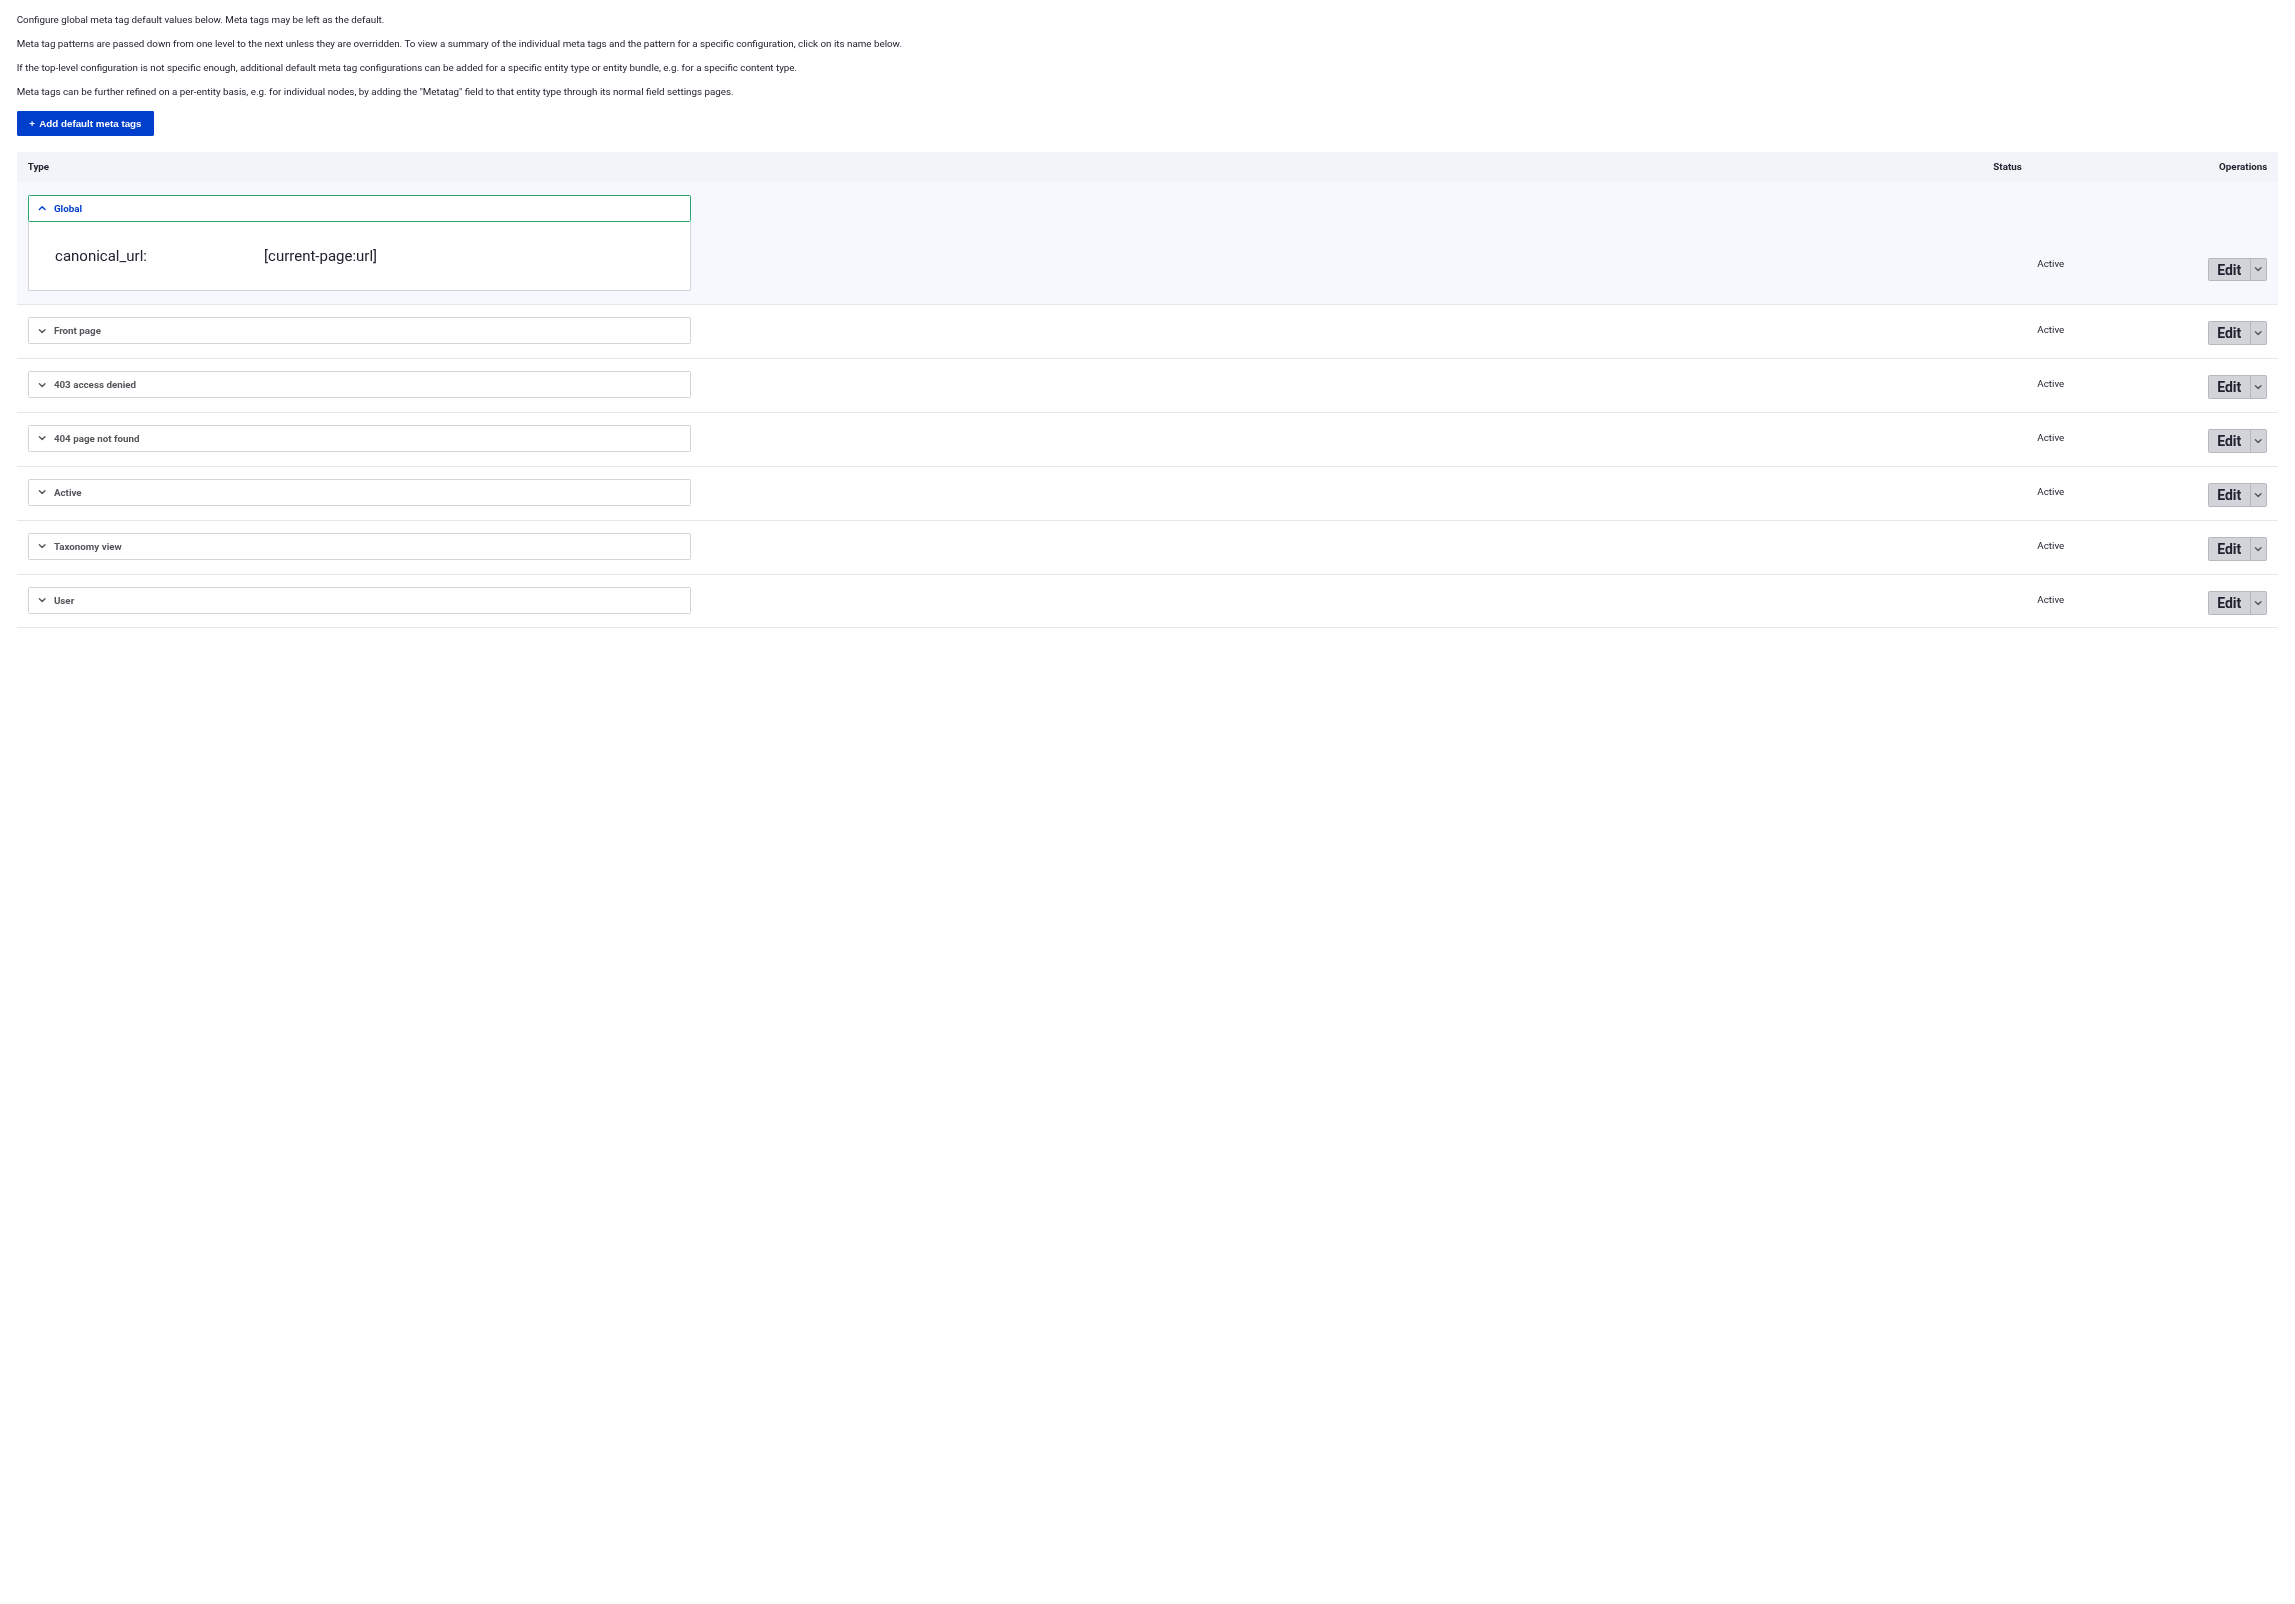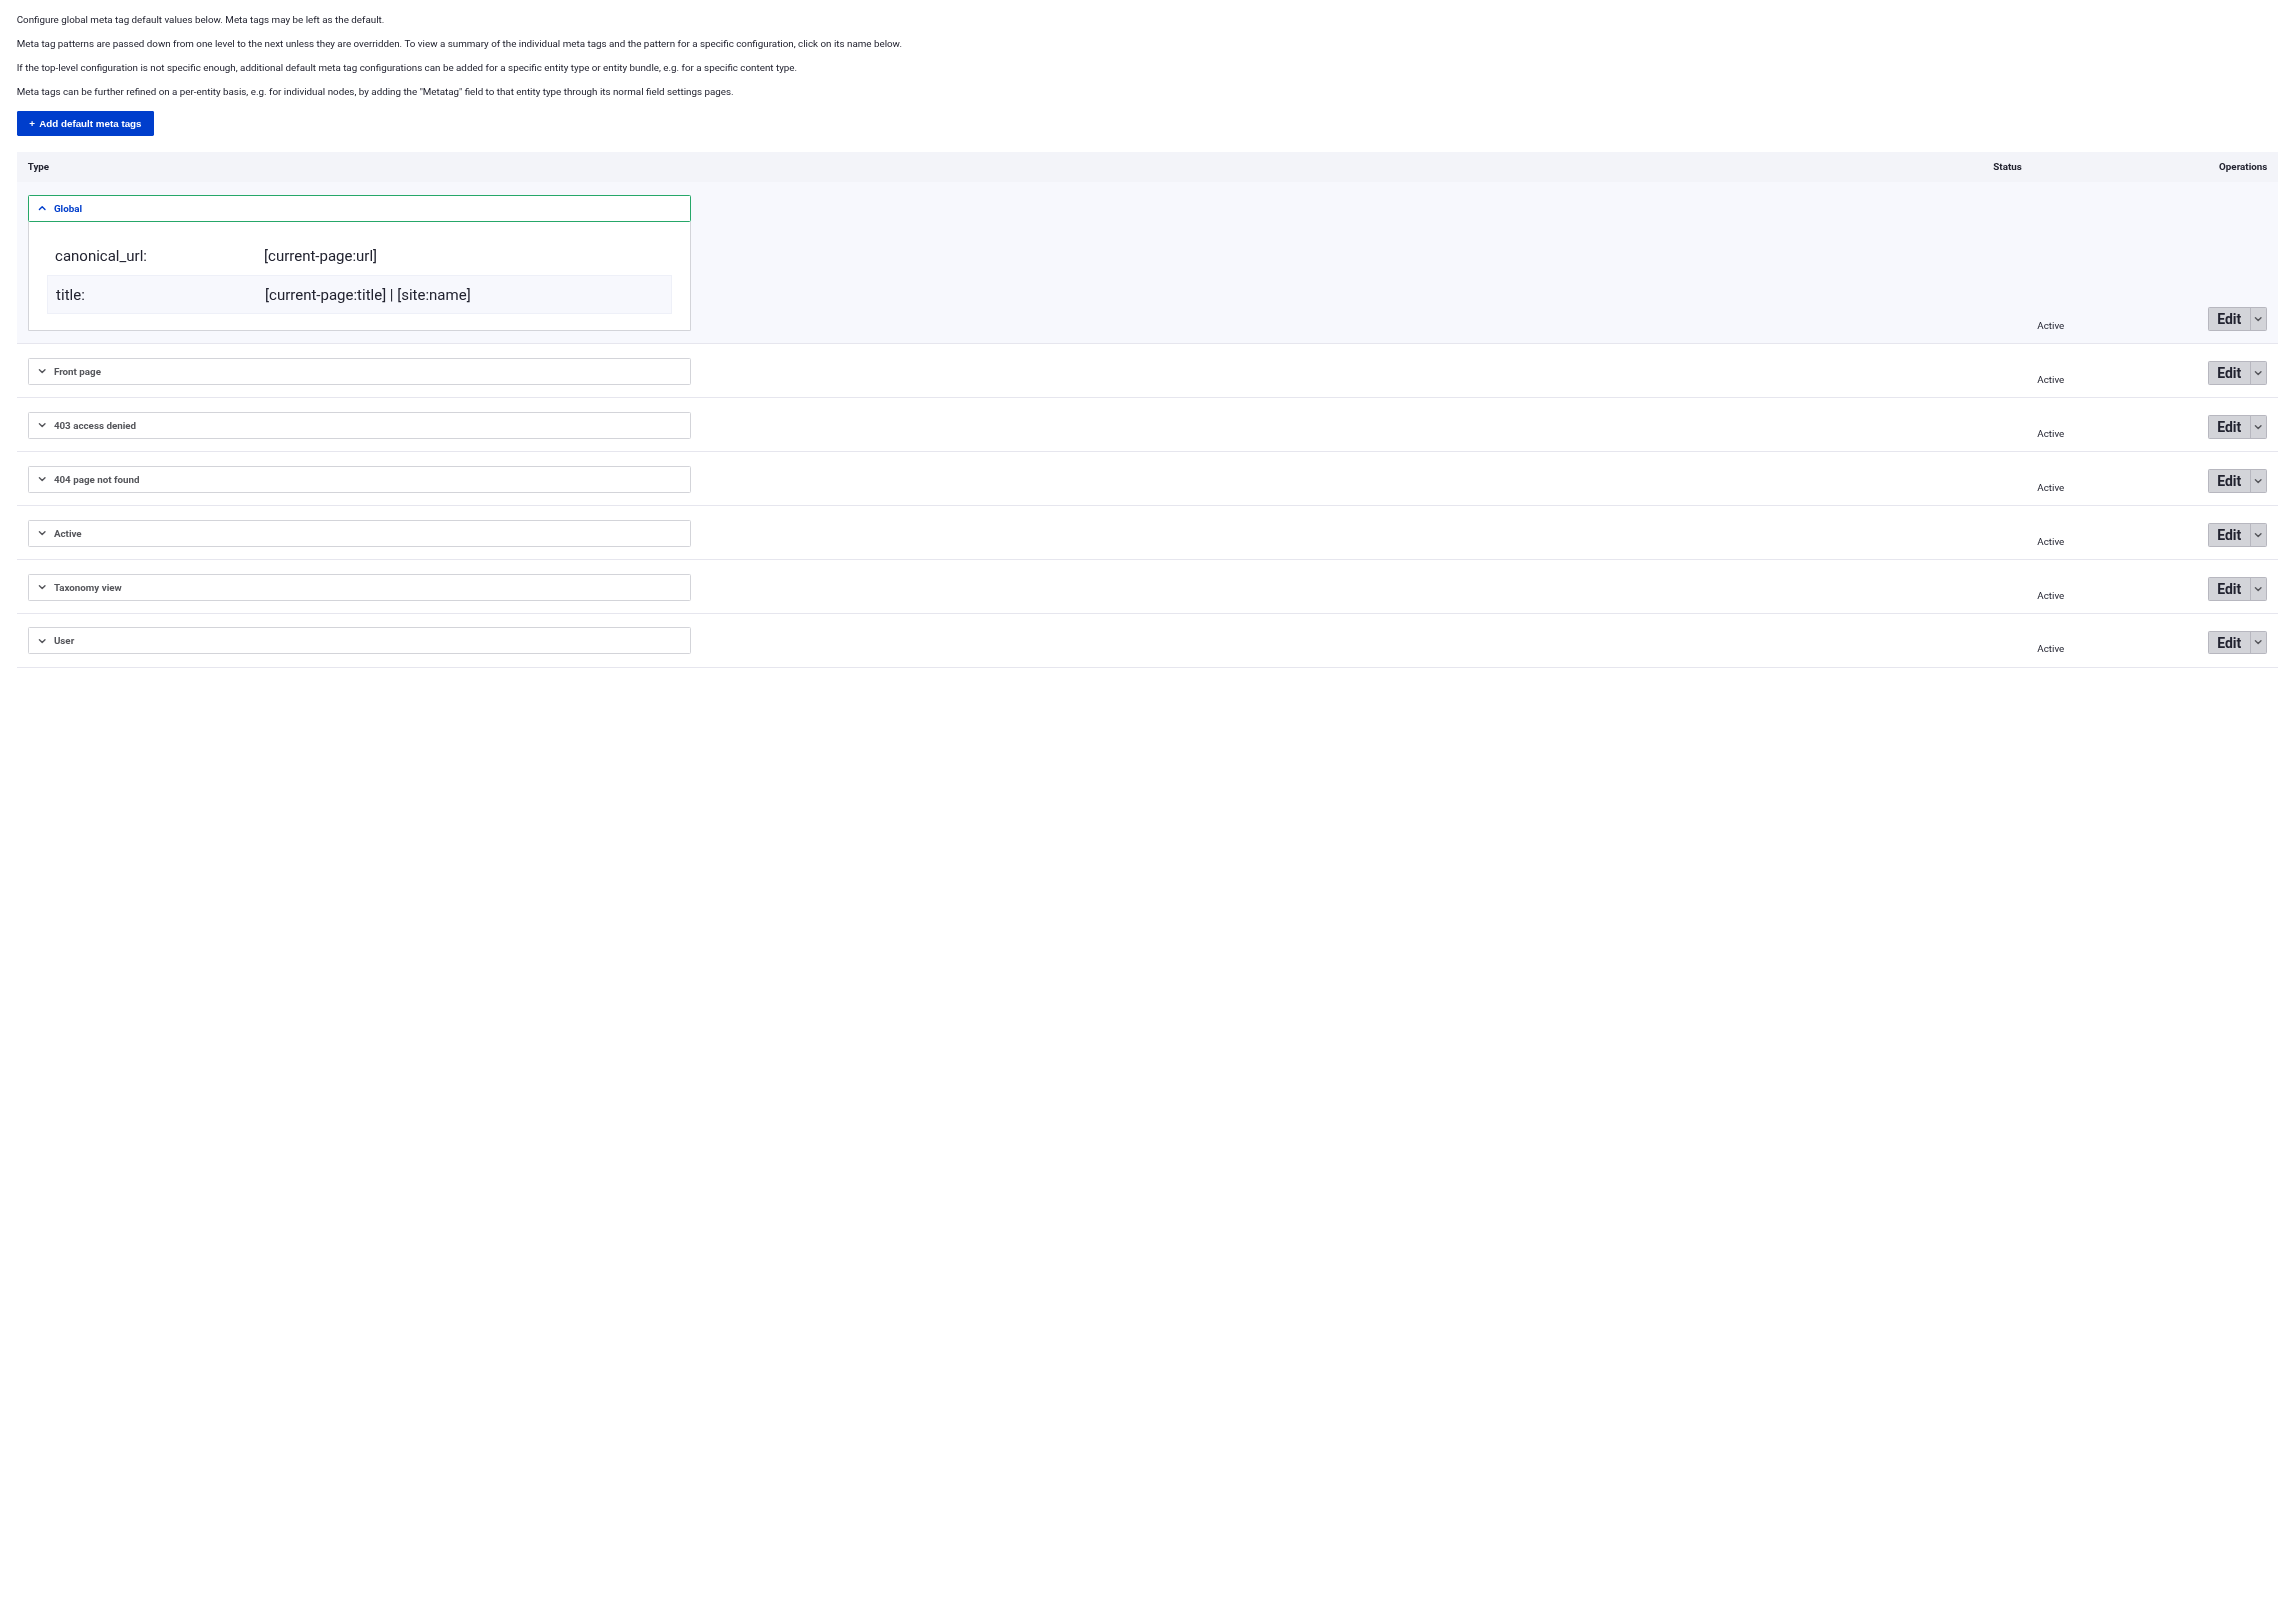--- a/index.html
+++ b/index.html
@@ -36,21 +36,21 @@
     background: #f3f4f9;
     padding: 9.8px 11px;
     font-weight: 700;
     gap: 44px;
   }
   .col-type { flex: 1 1 auto; }
   .col-status { width: 153px; }
   .col-ops { width: 77px; text-align: right; }
   .row {
     display: flex;
-    align-items: flex-end;
+    align-items: flex-start;
     padding: 12.6px 11px 12.6px 11px;
     border-bottom: 0.7px solid #e6e6ee;
   }
   .row.firstexpanded {
     background: #f7f8fd;
   }
   .type-cell {
     flex: 1 1 auto;
     display: flex;
     flex-direction: column;
@@ -170,24 +170,20 @@
   </svg>
             </span>
             <span class="label-txt">Global</span>
           </div>
           <div class="details-panel">
             <div class="meta-table">
               <div class="meta-row">
                 <div class="meta-key">canonical_url:</div>
                 <div class="meta-val">[current-page:url]</div>
               </div>
-              <div class="meta-row alt">
-                <div class="meta-key">title:</div>
-                <div class="meta-val">[current-page:title] | [site:name]</div>
-              </div>
             </div>
           </div>
         </div>
         <div class="status-cell">Active</div>
         <div class="ops-cell">
           <div class="op-btn">
             <span class="op-label">Edit</span>
             <span class="op-drop">
               <svg width="8.4" height="8.4" viewBox="0 0 12 12">
     <path d="M2 4 L6 8 L10 4" stroke="#55565b" stroke-width="2" fill="none" stroke-linecap="round" stroke-linejoin="round"></path>

